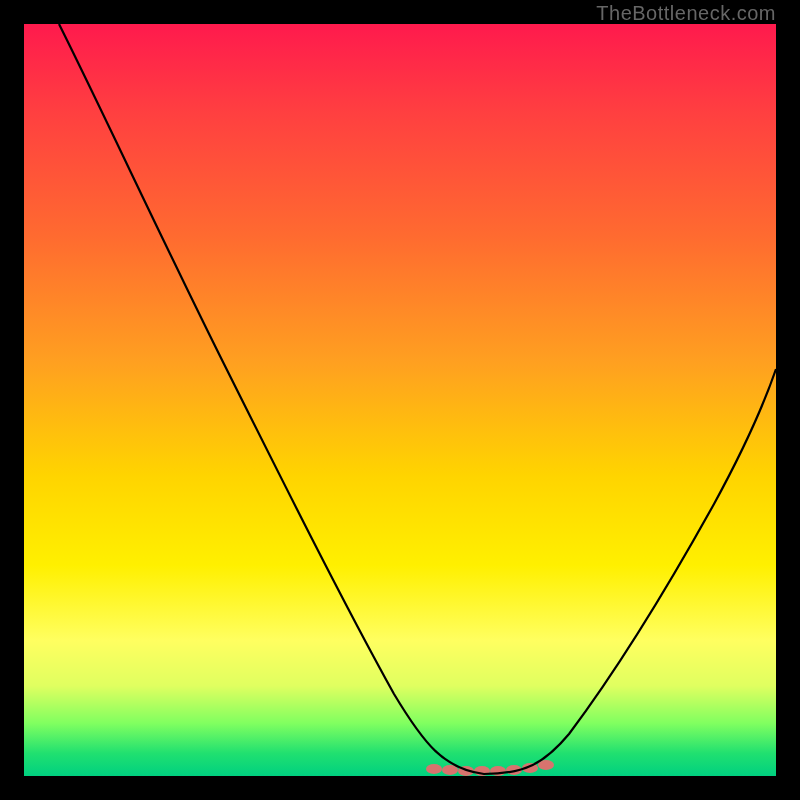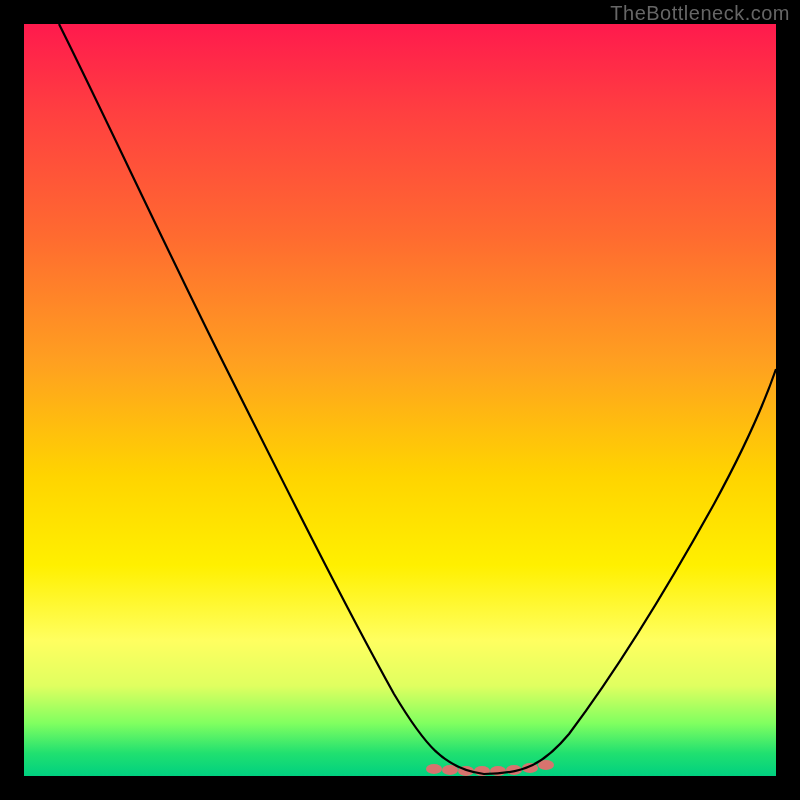--- a/index.html
+++ b/index.html
@@ -41,21 +41,21 @@
   .overlay-svg {
     position: absolute;
     left: 0;
     top: 0;
     width: 752px;
     height: 752px;
   }
   .attribution {
     position: absolute;
     top: 2px;
-    right: 10px;
+    right: 24px;
     color: #666;
     font-size: 20px;
     font-weight: 500;
     letter-spacing: 0.5px;
   }
 </style>
 </head>
 <body>
 
 <div class="frame">

